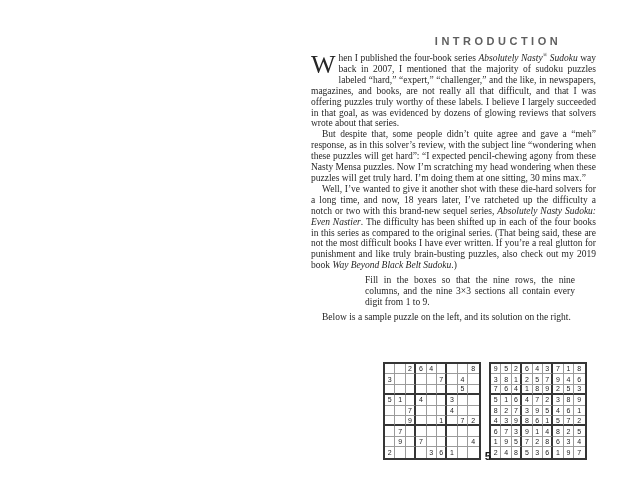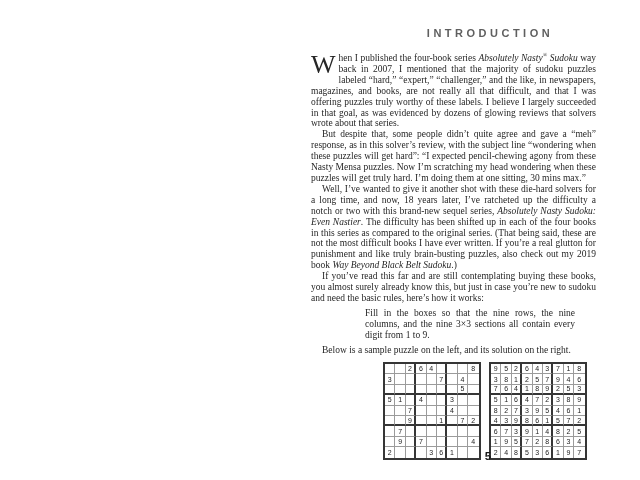--- a/index.html
+++ b/index.html
@@ -6,21 +6,21 @@
   body{
     width:640px;height:480px;position:relative;background:#ffffff;
     font-family:"Liberation Serif", serif;
     overflow:hidden;
   }
   .spread{position:absolute;inset:0;background:#ffffff;}
   .left-page{position:absolute;left:0;top:0;width:300px;height:480px;background:#ffffff;}
   .right-page{position:absolute;left:300px;top:0;width:340px;height:480px;background:#ffffff;}
 
   .page-title{
-    position:absolute;left:80px;top:27px;width:220px;margin:0;
+    position:absolute;left:80px;top:27px;width:220px;margin:8px;
     text-align:center;
     font-family:"Liberation Sans", sans-serif;
     font-size:11px;font-weight:bold;letter-spacing:3.5px;
     color:#5f5f5f;
   }
 
   .text-col{
     position:absolute;left:11px;top:53px;width:285px;
     font-size:9.5px;line-height:10.9px;color:#262626;
     text-align:justify;
@@ -79,21 +79,20 @@
   <div class="left-page"></div>
 
   <div class="right-page">
     <h1 class="page-title">INTRODUCTION</h1>
 
     <div class="text-col">
       <div id="paras">
           <p class="first"><span class="dropcap">W</span><span>hen I published the four-book series </span><span class="it">Absolutely Nasty</span><sup>®</sup><span class="it"> Sudoku</span><span> way back in 2007, I mentioned that the majority of sudoku puzzles labeled “hard,” “expert,” “challenger,” and the like, in newspapers, magazines, and books, are not really all that difficult, and that I was offering puzzles truly worthy of these labels. I believe I largely succeeded in that goal, as was evidenced by dozens of glowing reviews that solvers wrote about that series.</span></p>
           <p><span>But despite that, some people didn’t quite agree and gave a “meh” response, as in this solver’s review, with the subject line “wondering when these puzzles will get hard”: “I expected pencil-chewing agony from these Nasty Mensa puzzles. Now I’m scratching my head wondering when these puzzles will get truly hard. I’m doing them at one sitting, 30 mins max.”</span></p>
           <p><span>Well, I’ve wanted to give it another shot with these die-hard solvers for a long time, and now, 18 years later, I’ve ratcheted up the difficulty a notch or two with this brand-new sequel series, </span><span class="it">Absolutely Nasty Sudoku: Even Nastier</span><span>. The difficulty has been shifted up in each of the four books in this series as compared to the original series. (That being said, these are not the most difficult books I have ever written. If you’re a real glutton for punishment and like truly brain-busting puzzles, also check out my 2019 book </span><span class="it">Way Beyond Black Belt Sudoku</span><span>.)</span></p>
-          <p><span>If you’ve read this far and are still contemplating buying these books, you almost surely already know this, but just in case you’re new to sudoku and need the basic rules, here’s how it works:</span></p>
           <p class="inset"><span>Fill in the boxes so that the nine rows, the nine columns, and the nine 3×3 sections all contain every digit from 1 to 9.</span></p>
           <p><span>Below is a sample puzzle on the left, and its solution on the right.</span></p>
         </div>
     </div>
 
     <div class="grids-row">
       <div class="sgrid puzzle" id="puzzle-grid">
           <div class="scell"></div>
           <div class="scell"></div>
           <div class="scell tv">2</div>

